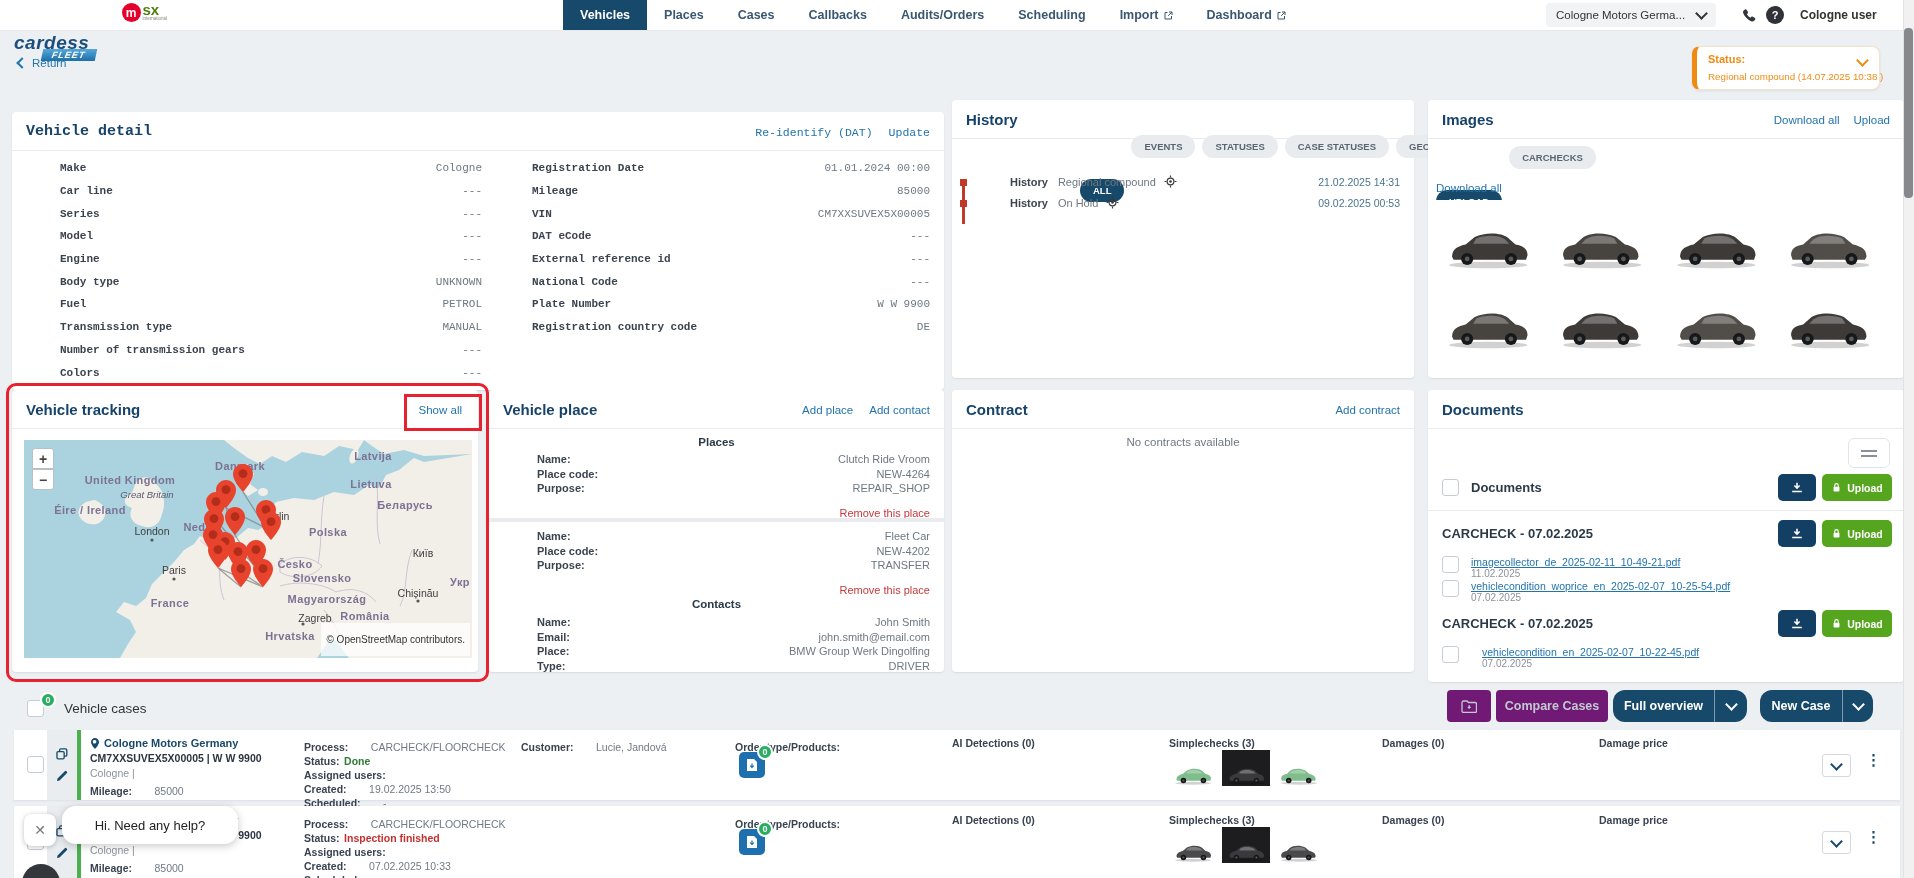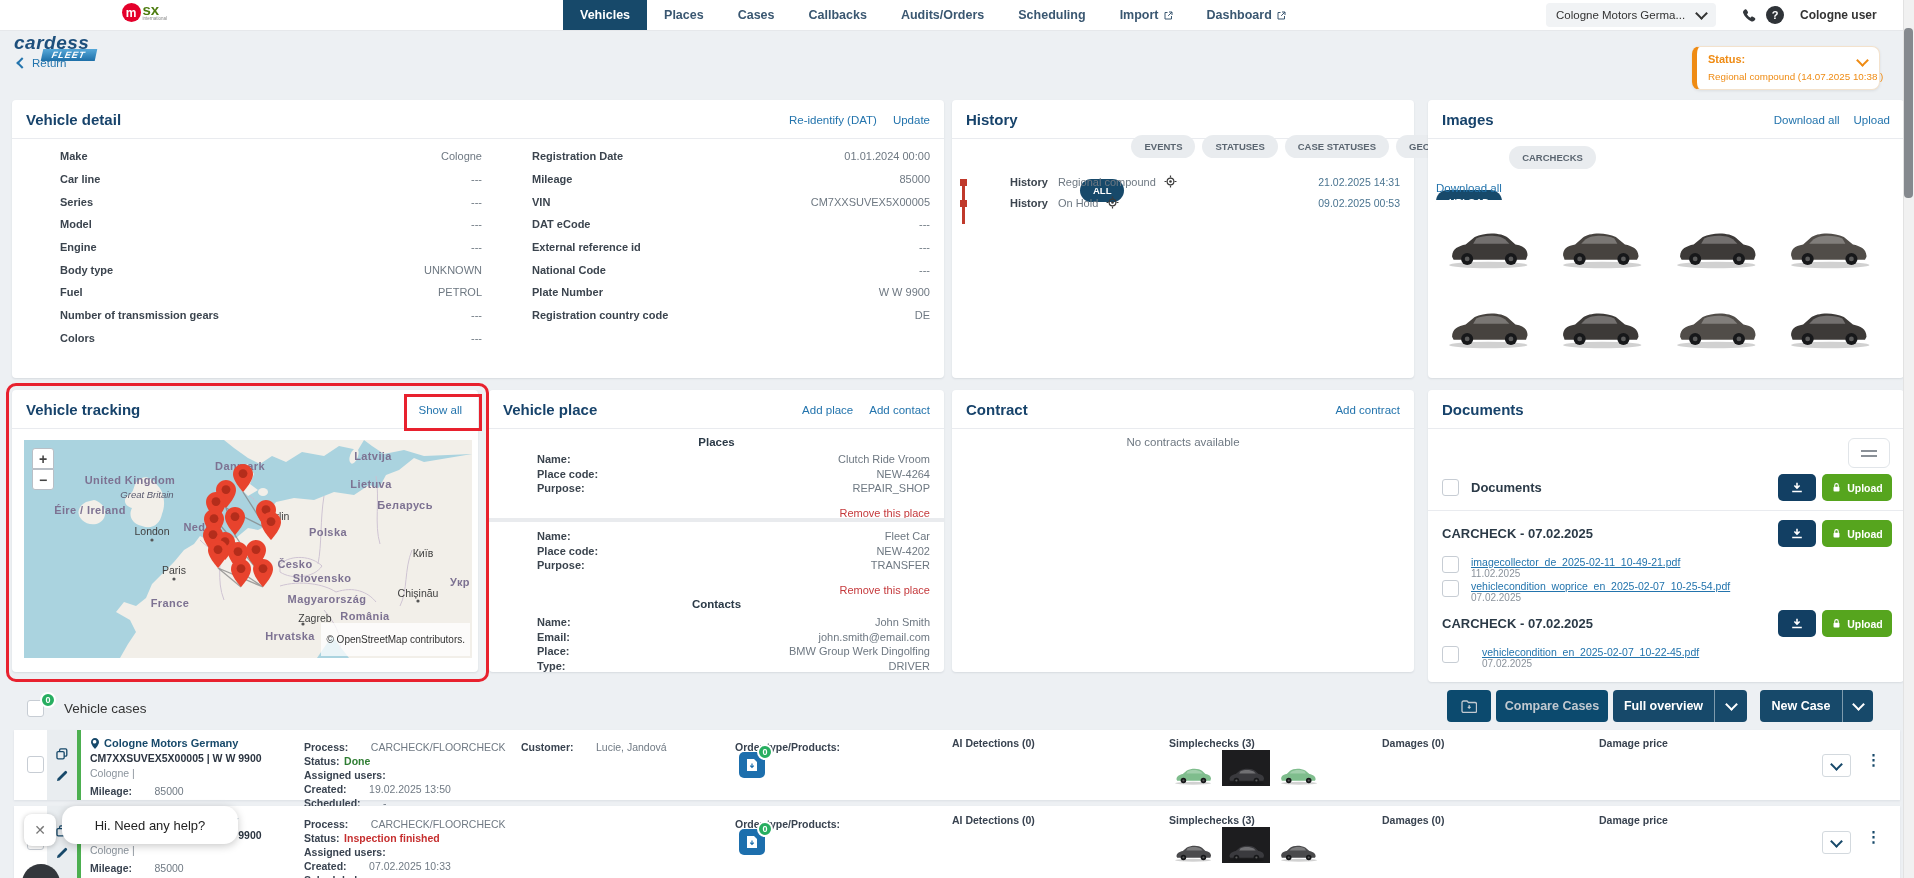--- a/index.html
+++ b/index.html
@@ -51,23 +51,23 @@
   .attrib{position:absolute;right:2px;bottom:2px;background:rgba(255,255,255,.75);font-size:10px;color:#333;padding:11px 5px;}
   .anno{position:absolute;border:3.5px solid #e8212e;pointer-events:none;z-index:25;}
   
   .case-row{position:absolute;left:14px;width:1886px;background:#fff;box-shadow:0 1px 2px rgba(23,40,61,.08);}
   .icon-col{position:absolute;left:33px;top:0;bottom:0;width:30px;background:#e9edf0;display:flex;flex-direction:column;align-items:center;justify-content:center;gap:10px;}
   .green-strip{position:absolute;left:63px;top:0;bottom:0;width:4px;background:#4caf50;}
   .c-lbl{font-weight:bold;color:#394350;font-size:10.5px;}
   .c-val{color:#707a84;font-size:10.5px;padding-left:18px;}
   .status-ok{color:#2e7d32;font-weight:bold;}
   .status-bad{color:#c62f2f;font-weight:bold;}
-  .dark-btn{height:32px;background:#17496a;border-radius:4px;color:#fff;font-size:12.5px;font-weight:bold;display:flex;align-items:center;cursor:pointer;}
+  .dark-btn{height:32px;background:#17496a;border-radius:12px;color:#fff;font-size:12.5px;font-weight:bold;display:flex;align-items:center;cursor:pointer;}
   .dark-btn .split{width:1px;height:100%;background:rgba(255,255,255,.45);}
-  .dis-btn{height:32px;background:#0c4a6e;border-radius:4px;color:#c2c9d0;font-size:12.5px;font-weight:bold;display:flex;align-items:center;justify-content:center;cursor:default;}
+  .dis-btn{height:32px;background:#701a75;border-radius:4px;color:#c2c9d0;font-size:12.5px;font-weight:bold;display:flex;align-items:center;justify-content:center;cursor:default;}
   .row-chev{position:absolute;width:27px;height:21px;background:#fff;border:1px solid #d3d9de;border-radius:3px;display:flex;align-items:center;justify-content:center;color:#17496a;cursor:pointer;}
   .dots{position:absolute;color:#17496a;font-size:15px;font-weight:bold;letter-spacing:0;cursor:pointer;line-height:7px;text-align:center;}
   .gbadge{position:absolute;width:16px;height:16px;border-radius:50%;background:#27ae60;color:#fff;font-size:9px;font-weight:bold;display:flex;align-items:center;justify-content:center;border:2px solid #fff;box-sizing:border-box;}
   .thumb{background:#fff;display:flex;align-items:flex-end;justify-content:center;overflow:hidden;cursor:pointer;}
   .car-svg{width:92%;height:auto;display:block;}
   
   .chat-x{position:absolute;left:24px;top:814px;width:32px;height:32px;background:#fff;border-radius:8px;box-shadow:0 1px 5px rgba(0,0,0,.25);display:flex;align-items:center;justify-content:center;color:#777;font-size:14px;cursor:pointer;z-index:45;}
   .chat-bubble{position:absolute;left:62px;top:806px;width:176px;height:38px;background:#fff;border-radius:14px;box-shadow:0 2px 8px rgba(0,0,0,.22);display:flex;align-items:center;justify-content:center;font-size:13px;color:#222;z-index:45;}
   .chat-avatar{position:absolute;left:22px;top:864px;width:38px;height:38px;border-radius:50%;background:#33373c;z-index:45;}
   
@@ -173,21 +173,21 @@
     <span class="chev chev-left"></span>
     <span>Return</span>
   </div>
 
   <div class="status-box">
     <div class="s-lbl">Status:</div>
     <span class="chev"></span>
     <div class="s-val">Regional compound (14.07.2025 10:38 )</div>
   </div>
 
-  <div class="panel" style="left:12px;top:100px;width:932px;height:278px;">
+  <div class="panel" style="left:12px;top:112px;width:932px;height:278px;font-family:Liberation Mono, monospace;">
     <div class="ptitle">Vehicle detail</div>
     <div class="abs" style="right:14px;top:14px;display:flex;gap:16px;">
       <span class="plink">Re-identify (DAT)</span>
       <span class="plink">Update</span>
     </div>
     <div class="pdiv"></div>
     <div class="vd-col" style="left:14px;width:456px;">
       <div class="vd-row">
           <span class="lbl">Make</span>
           <span class="val">Cologne</span>
@@ -208,20 +208,24 @@
           <span class="lbl">Engine</span>
           <span class="val">---</span>
         </div>
       <div class="vd-row">
           <span class="lbl">Body type</span>
           <span class="val">UNKNOWN</span>
         </div>
       <div class="vd-row">
           <span class="lbl">Fuel</span>
           <span class="val">PETROL</span>
+        </div>
+      <div class="vd-row">
+          <span class="lbl">Transmission type</span>
+          <span class="val">MANUAL</span>
         </div>
       <div class="vd-row">
           <span class="lbl">Number of transmission gears</span>
           <span class="val">---</span>
         </div>
       <div class="vd-row">
           <span class="lbl">Colors</span>
           <span class="val">---</span>
         </div>
     </div>

